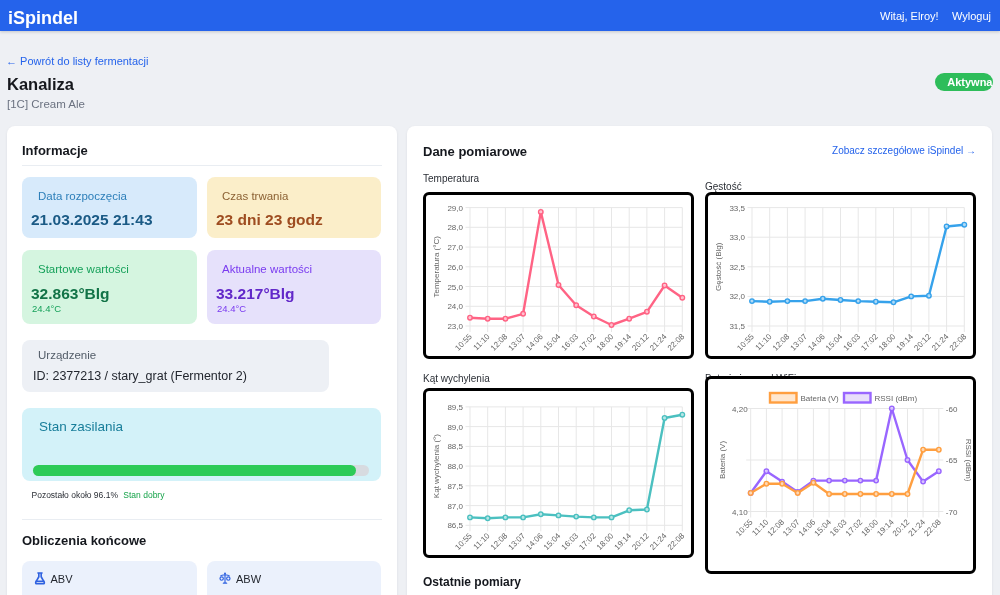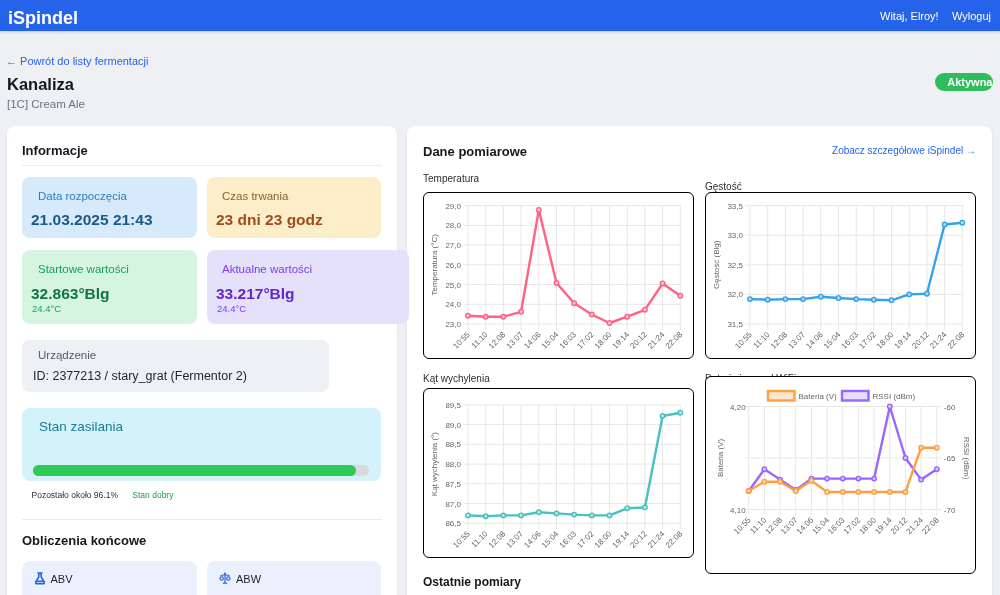--- a/index.html
+++ b/index.html
@@ -15,21 +15,21 @@
 .badge{position:absolute;left:935px;top:72.5px;width:57.5px;height:18.5px;background:#2ebd5a;border-radius:9.5px;
   color:#fff;font-size:11px;font-weight:bold;text-align:right;line-height:18.5px}
 .card{position:absolute;background:#fff;border-radius:8px;box-shadow:0 1px 3px rgba(15,23,42,.08)}
 .cardL{left:7px;top:126px;width:390px;height:600px}
 .cardR{left:407px;top:126px;width:585px;height:600px}
 .sect{position:absolute;font-size:13px;font-weight:bold;color:#15181e}
 .box{position:absolute;border-radius:8px}
 .lbl{position:absolute;font-size:11.5px}
 .val{position:absolute;font-size:15.5px;font-weight:bold;white-space:nowrap}
 .tiny{position:absolute;font-size:9.5px}
-.chartbox{position:absolute;background:#fff;border:1px solid #000000;border-radius:6px}
+.chartbox{position:absolute;background:#fff;border:3px solid #000000;border-radius:6px}
 .ctitle{position:absolute;font-size:10px;color:#2b2f36}
 svg text{font-family:"Liberation Sans",sans-serif}
 </style></head>
 <body>
 <div class="hdr">
     <div class="logo">iSpindel</div>
     <div class="w1">Witaj, Elroy!</div>
     <div class="w2">Wyloguj</div>
   </div>
 <div class="back">← Powrót do listy fermentacji</div>
@@ -49,35 +49,35 @@
 </div>
 <div class="box" style="left:207px;top:177px;width:174px;height:61px;background:#fbeec9">
   <div class="lbl" style="left:15px;top:12.5px;color:#8c6234">Czas trwania</div>
   <div class="val" style="left:9px;top:33.5px;color:#9e4c20">23 dni 23 godz</div>
 </div>
 <div class="box" style="left:22px;top:250px;width:175px;height:74px;background:#d5f5e0">
   <div class="lbl" style="left:16px;top:12.5px;color:#16a15a">Startowe wartości</div>
   <div class="val" style="left:9px;top:34.5px;color:#127347">32.863°Blg</div>
   <div class="tiny" style="left:10px;top:53px;color:#16a15a">24.4°C</div>
 </div>
-<div class="box" style="left:207px;top:250px;width:202px;height:74px;background:#e6e1fb">
+<div class="box" style="left:207px;top:250px;width:174px;height:74px;background:#e6e1fb">
   <div class="lbl" style="left:15px;top:12.5px;color:#7a3bf0">Aktualne wartości</div>
   <div class="val" style="left:9px;top:34.5px;color:#6228c9">33.217°Blg</div>
   <div class="tiny" style="left:10px;top:53px;color:#7a3bf0">24.4°C</div>
 </div>
 <div class="box" style="left:22px;top:340px;width:307px;height:52px;background:#edf0f5">
   <div class="lbl" style="left:16px;top:9px;color:#525c68">Urządzenie</div>
   <div style="position:absolute;left:11px;top:29px;font-size:12.5px;color:#23272f">ID: 2377213 / stary_grat (Fermentor 2)</div>
 </div>
 <div class="box" style="left:22px;top:408px;width:359px;height:73px;background:#d3f2f9">
   <div style="position:absolute;left:17px;top:11px;font-size:13.5px;color:#187e9a">Stan zasilania</div>
   <div style="position:absolute;left:11px;top:57px;width:336px;height:11px;background:#d7dbe0;border-radius:6px">
     <div style="width:96.1%;height:11px;background:#2dcb57;border-radius:6px"></div>
     </div>
-  <div style="position:absolute;left:9.5px;top:81.5px;font-size:8.5px;color:#2b2f36">Pozostało około 96.1% <span style="color:#15a349;margin-left:12px">Stan dobry</span></div>
+  <div style="position:absolute;left:9.5px;top:81.5px;font-size:8.5px;color:#2b2f36">Pozostało około 96.1% <span style="color:#15a349;margin-left:3px">Stan dobry</span></div>
 </div>
 <div style="position:absolute;left:22px;top:519px;width:360px;border-top:1px solid #e9edf2"></div>
 <div class="sect" style="left:22px;top:533px">Obliczenia końcowe</div>
 <div class="box" style="left:22px;top:561px;width:175px;height:70px;background:#ebf1fc">
   <div style="position:absolute;left:10.5px;top:9.5px"><svg width="14" height="15" viewBox="0 0 24 24" fill="none" stroke="#2f62e0" stroke-width="2.8" stroke-linecap="round" stroke-linejoin="round">
         <path d="M8.5 2.5h7M10 2.5v6.5L4.8 18.2A1.8 1.8 0 0 0 6.4 21h11.2a1.8 1.8 0 0 0 1.6-2.8L14 9V2.5"></path>
         <path d="M5.2 17h13.6"></path>
       </svg></div>
   <div style="position:absolute;left:28.5px;top:12px;font-size:11px;color:#23272f">ABV</div>
 </div>

